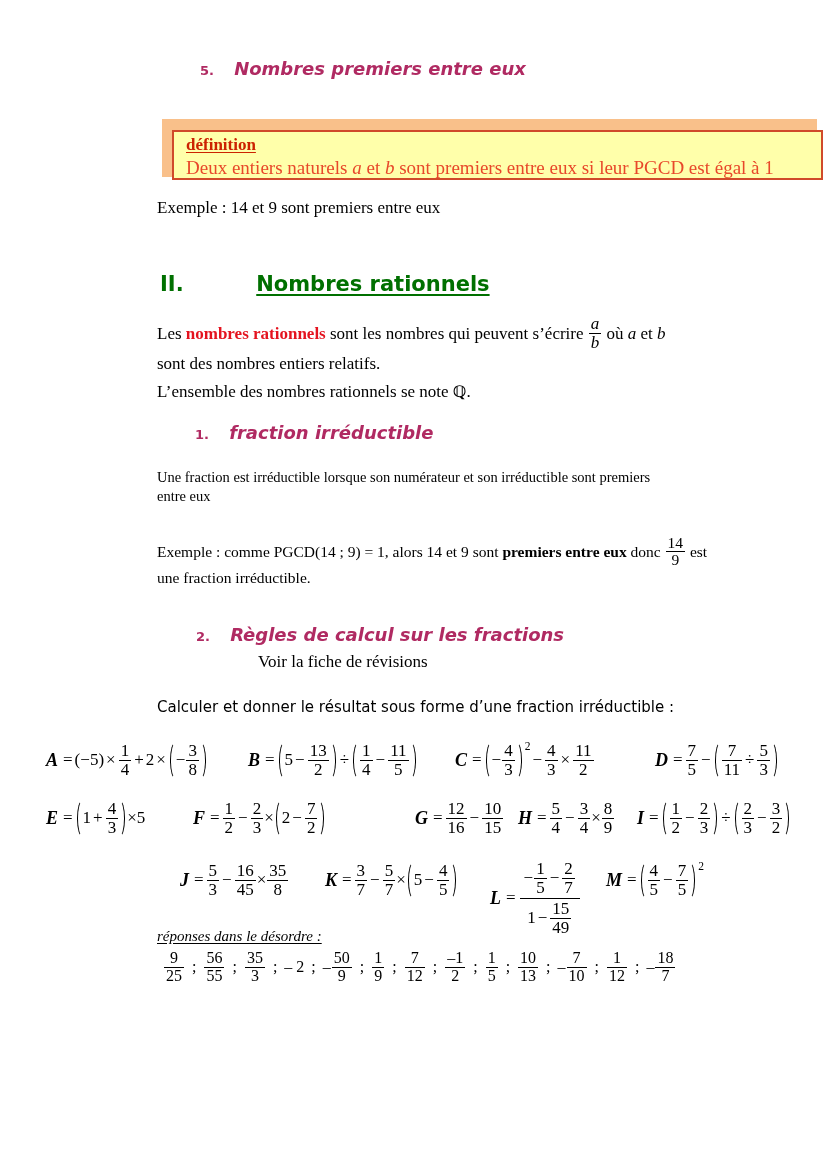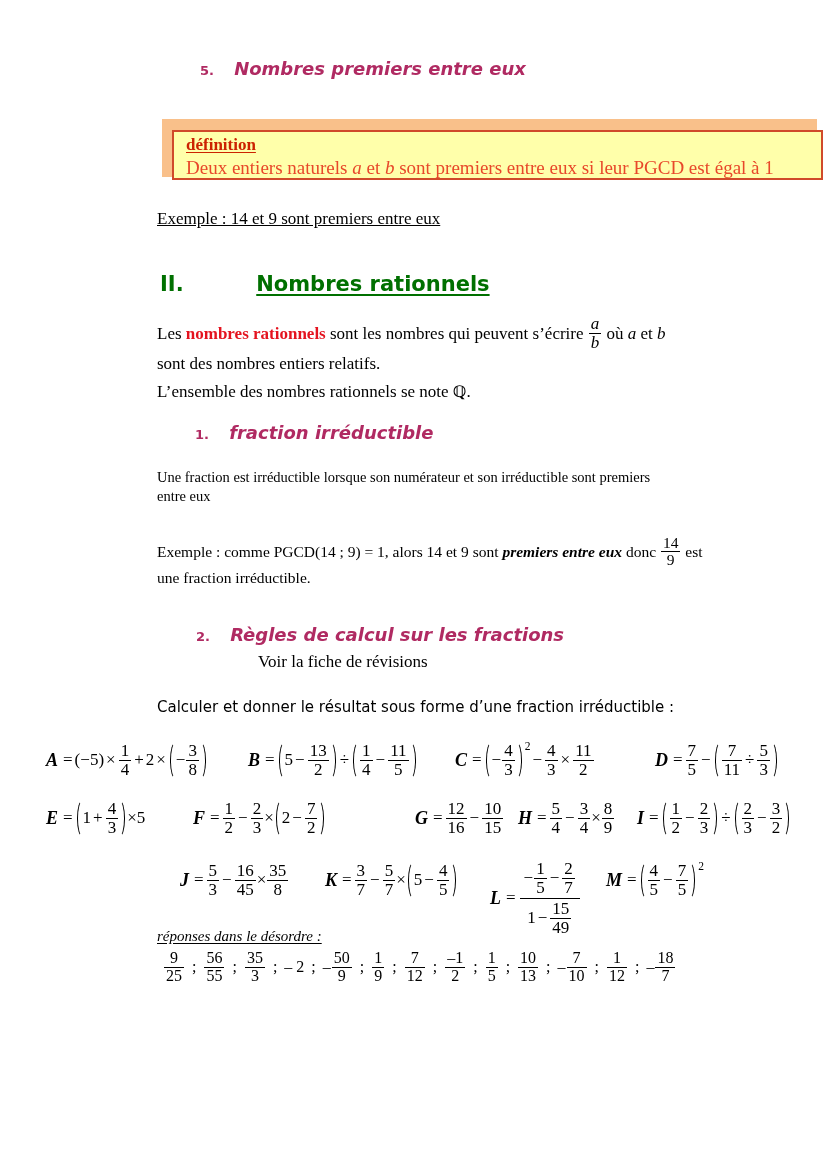--- a/index.html
+++ b/index.html
@@ -111,21 +111,21 @@
   }
   .small-line {
     position: absolute;
     font-family: "Liberation Serif", "DejaVu Serif", serif;
     font-size: 14.5px;
     color: #000;
     white-space: nowrap;
     line-height: 1.35;
   }
   .red-bold { color: #e4131f; font-weight: bold; }
-  .bold { font-weight: bold; font-style: italic; }
+  .bold { font-weight: bold; }
   .bbq { font-family: "DejaVu Sans", sans-serif; font-weight: bold; font-size: 16px; }
 
   .comic-line {
     position: absolute;
     font-family: "DejaVu Sans", "Liberation Sans", sans-serif;
     font-size: 15px;
     color: #000;
     white-space: nowrap;
   }
 
@@ -246,21 +246,21 @@
   </div>
 
   <div class="def-wrap">
     <div class="def-shadow"></div>
     <div class="def-box">
       <div class="def-title">définition</div>
       <div class="def-text"><span>Deux entiers naturels </span><i>a</i><span> et </span><i>b</i><span> sont premiers entre eux si leur PGCD est égal à 1</span></div>
     </div>
   </div>
 
-  <div class="body-line" style="left:157px; top:208px;text-decoration:underline;">Exemple : 14 et 9 sont premiers entre eux</div>
+  <div class="body-line" style="left:157px; top:197px;">Exemple : 14 et 9 sont premiers entre eux</div>
 
   <div class="roman-heading" style="left:160px; top:272px;">
     <span>II.</span>
     <span style="display:inline-block;width:58px"></span>
     <span class="rtitle">Nombres rationnels</span>
   </div>
 
   <div class="body-line" style="left:157px; top:315px;">
     <span>Les </span><span class="red-bold">nombres rationnels</span><span> sont les nombres qui peuvent s’écrire </span><span class="frac it"><span class="num-part">a</span><span class="den-part">b</span></span><span> où </span><i>a</i><span> et </span><i>b</i>
   </div>

